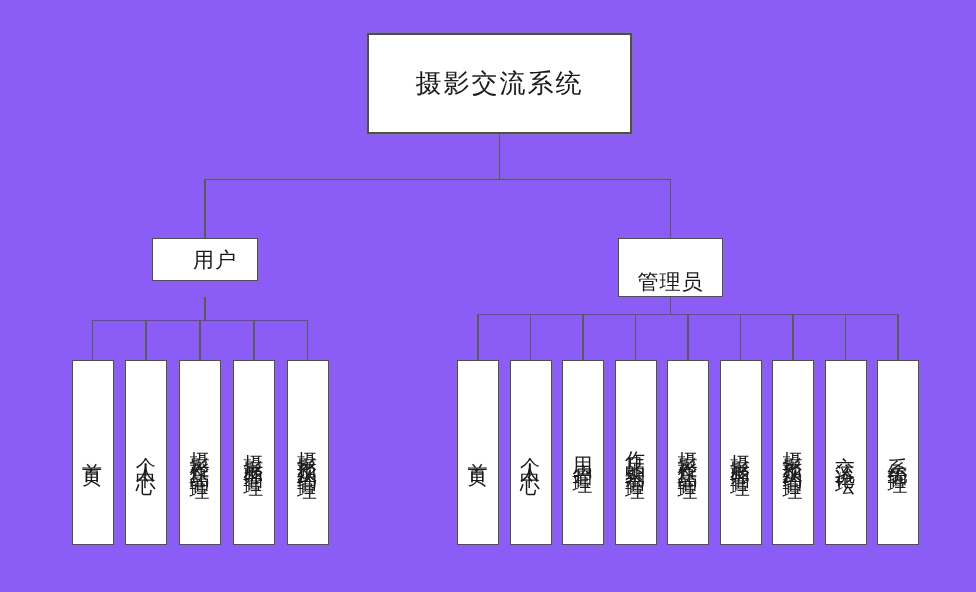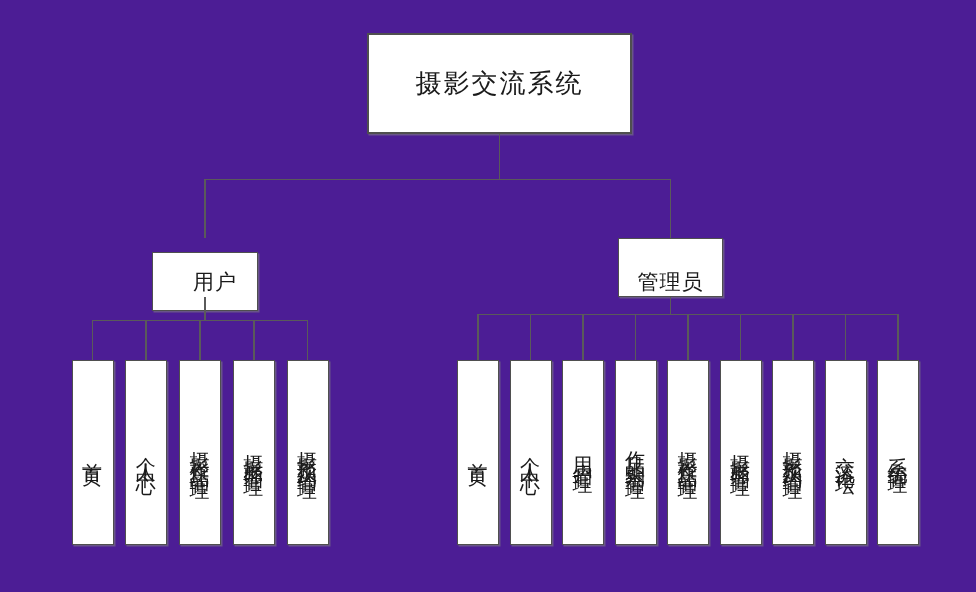--- a/index.html
+++ b/index.html
@@ -46,26 +46,26 @@
     line-height: 1;
   }
   .line {
     position: absolute;
     background: #5a5a5a;
   }
 </style>
 </head>
 <body>
 
-<div id="canvas" style="background: #4c1d95; color: rgb(26, 26, 26);">
+<div id="canvas" style="background: #8b5cf6; color: rgb(26, 26, 26);">
   <div class="box root" style="left: 367px; top: 33px; width: 265px; height: 101px; border-color: rgb(79, 79, 79); background: rgb(255, 255, 255);">
     <span>摄影交流系统</span>
   </div>
 
-  <div class="box branch" id="branch-0" style="left: 152px; top: 252px; width: 106px; height: 59px; border-color: rgb(79, 79, 79); background: rgb(255, 255, 255); padding-left: 20px;">
+  <div class="box branch" id="branch-0" style="left: 152px; top: 238px; width: 106px; height: 43px; border-color: rgb(79, 79, 79); background: rgb(255, 255, 255); padding-left: 20px;">
     <span>用户</span>
   </div>
 
   <div class="box branch" id="branch-1" style="left: 618px; top: 238px; width: 105px; height: 59px; border-color: rgb(79, 79, 79); background: rgb(255, 255, 255); align-items: flex-end;">
     <span>管理员</span>
   </div>
 
 <div class="line" style="left: 498.7px; top: 134px; width: 1.6px; height: 44.5px; background: rgb(90, 90, 90);"></div>
     <div class="line" style="left: 204.2px; top: 178.5px; width: 467.1px; height: 1.6px; background: rgb(90, 90, 90);"></div>
     <div class="line" style="left: 204.2px; top: 178.5px; width: 1.6px; height: 59.5px; background: rgb(90, 90, 90);"></div>

